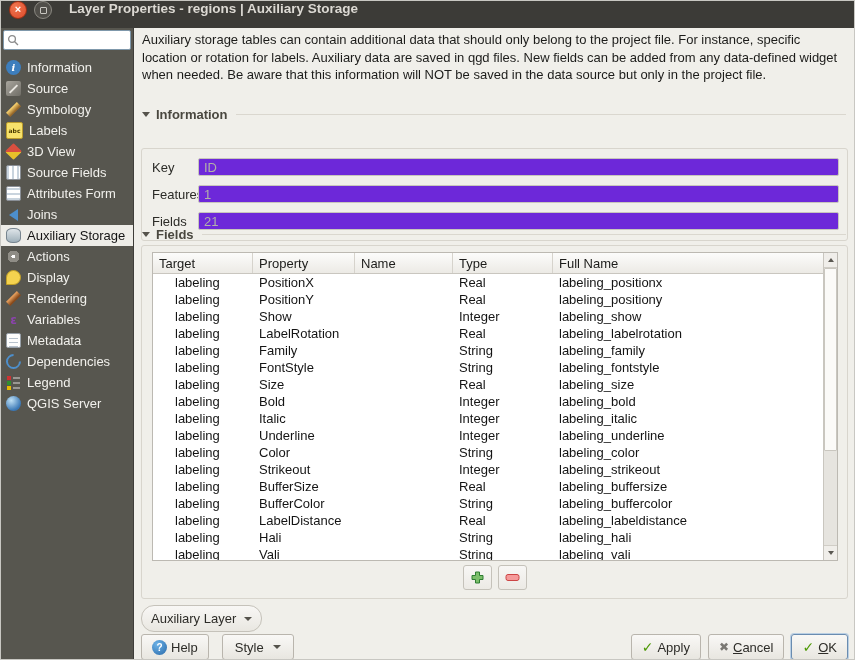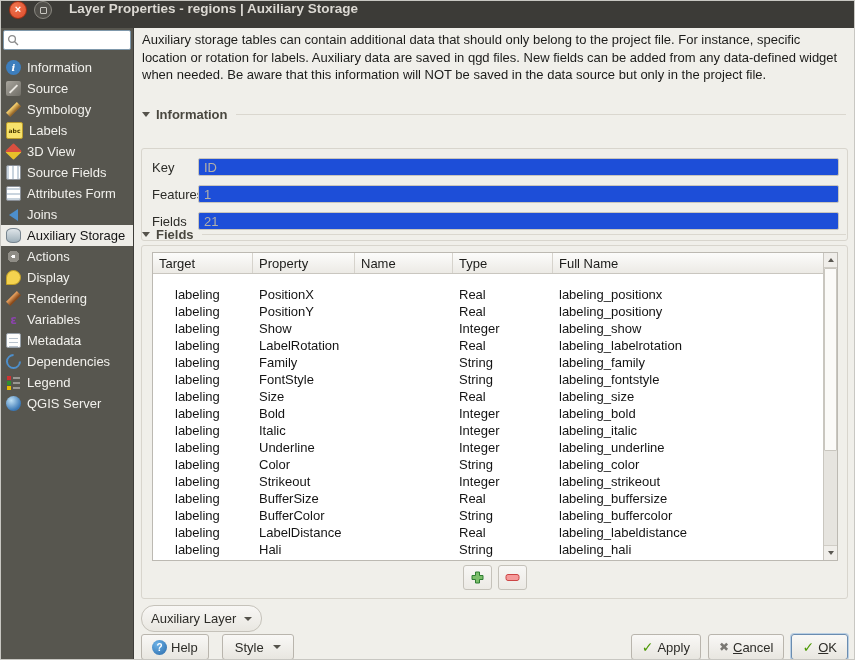--- a/index.html
+++ b/index.html
@@ -62,31 +62,31 @@
   .sec-header{position:absolute;left:8px;right:8px;height:16px;display:flex;align-items:center;gap:6px;
     font-size:13px;font-weight:bold;color:#49473f;cursor:pointer;}
   .sec-info{top:78px;}
   .sec-fields{top:198px;}
   .tri{width:0;height:0;border-left:4px solid transparent;border-right:4px solid transparent;border-top:5px solid #55534c;flex:none;}
   .hline{flex:1;border-top:1px solid #dad7cf;margin-left:2px;}
   .grp{position:absolute;left:7px;right:6px;border:1px solid #d8d5cd;border-radius:3px;box-sizing:border-box;}
   .grp-info{top:108px;height:93px;padding:9px 8px 0 10px;margin-top:12px;}
   .inforow{display:flex;align-items:center;margin-bottom:9px;height:18px;}
   .inforow .lbl{width:46px;flex:none;font-size:13px;color:#2b2b27;}
-  .inforow input{flex:1;height:18px;background:#1d4ed8;border:1px solid #c8c5bd;border-radius:2px;
+  .inforow input{flex:1;height:18px;background:#6d28d9;border:1px solid #c8c5bd;border-radius:2px;
     color:#b3b0a8;font-size:13px;padding:0 5px;box-sizing:border-box;font-family:"Liberation Sans",sans-serif;}
   .grp-fields{top:217px;height:354px;}
   
   .table-outer{position:absolute;top:6px;left:10px;right:9px;height:309px;border:1px solid #bcb9b2;background:#fff;
     display:flex;box-sizing:border-box;}
   .tbl{flex:1;display:flex;flex-direction:column;overflow:hidden;}
   .thead{height:20px;flex:none;display:flex;background:linear-gradient(#fcfcfb,#eceae5);border-bottom:1px solid #c9c6bf;
     font-size:13px;color:#1c1c1a;align-items:center;}
   .thead .cell{border-right:1px solid #d6d3cc;height:100%;display:flex;align-items:center;box-sizing:border-box;}
-  .tbody{flex:1;overflow:hidden;margin-top:12px;}
+  .tbody{flex:1;overflow:hidden;}
   .trow{height:17px;display:flex;align-items:center;font-size:13px;color:#141414;cursor:default;}
   .cell{padding-left:6px;white-space:nowrap;overflow:hidden;box-sizing:border-box;}
   .c1{width:100px;flex:none;}.c2{width:102px;flex:none;}.c3{width:98px;flex:none;}.c4{width:100px;flex:none;}.c5{flex:1;border-right:none !important;}
   .trow .c1{padding-left:22px;}
   
   .vscroll{width:13px;flex:none;border-left:1px solid #c9c6bf;display:flex;flex-direction:column;background:#eceae5;}
   .sb-btn{height:14px;flex:none;background:#f0eeea;display:flex;align-items:center;justify-content:center;cursor:pointer;}
   .sb-up{border-bottom:1px solid #d0cdc6;}
   .sb-down{border-top:1px solid #d0cdc6;}
   .arr-up{width:0;height:0;border-left:3px solid transparent;border-right:3px solid transparent;border-bottom:4px solid #5a5852;}

